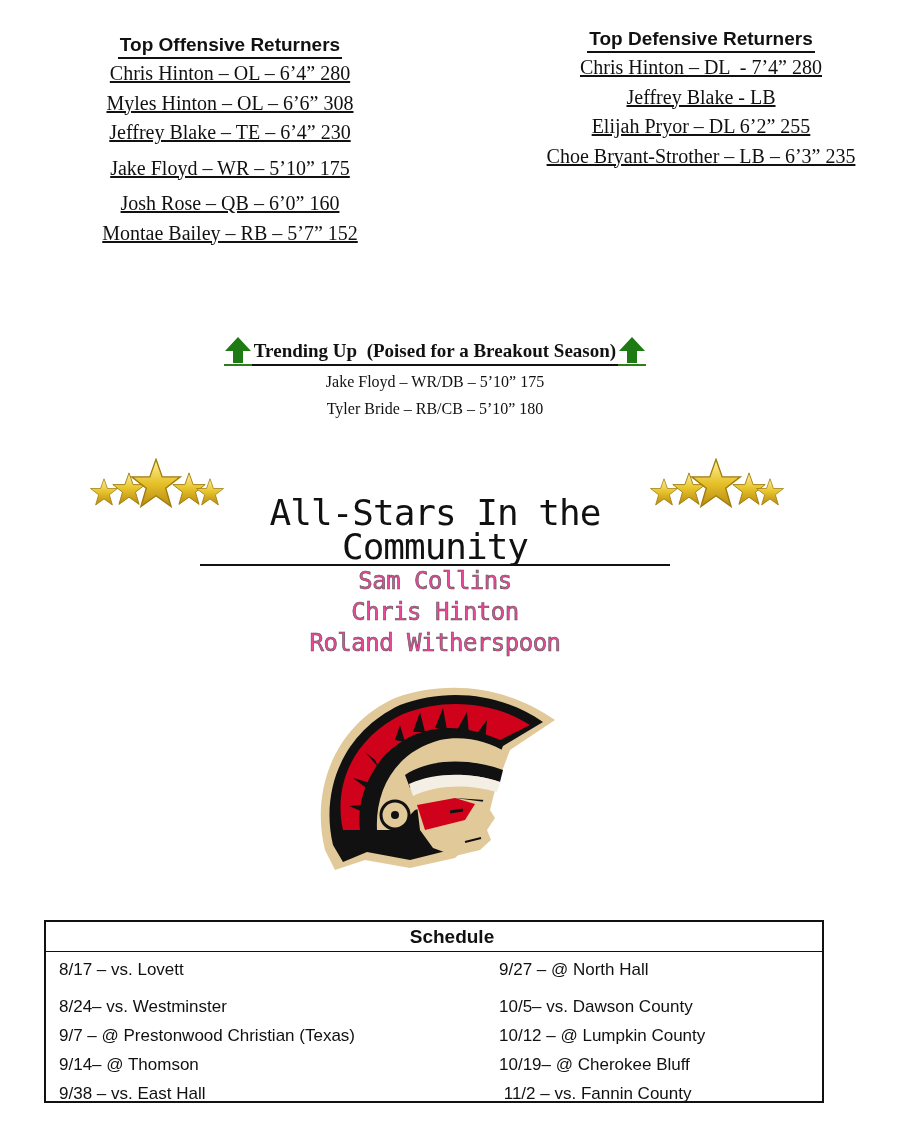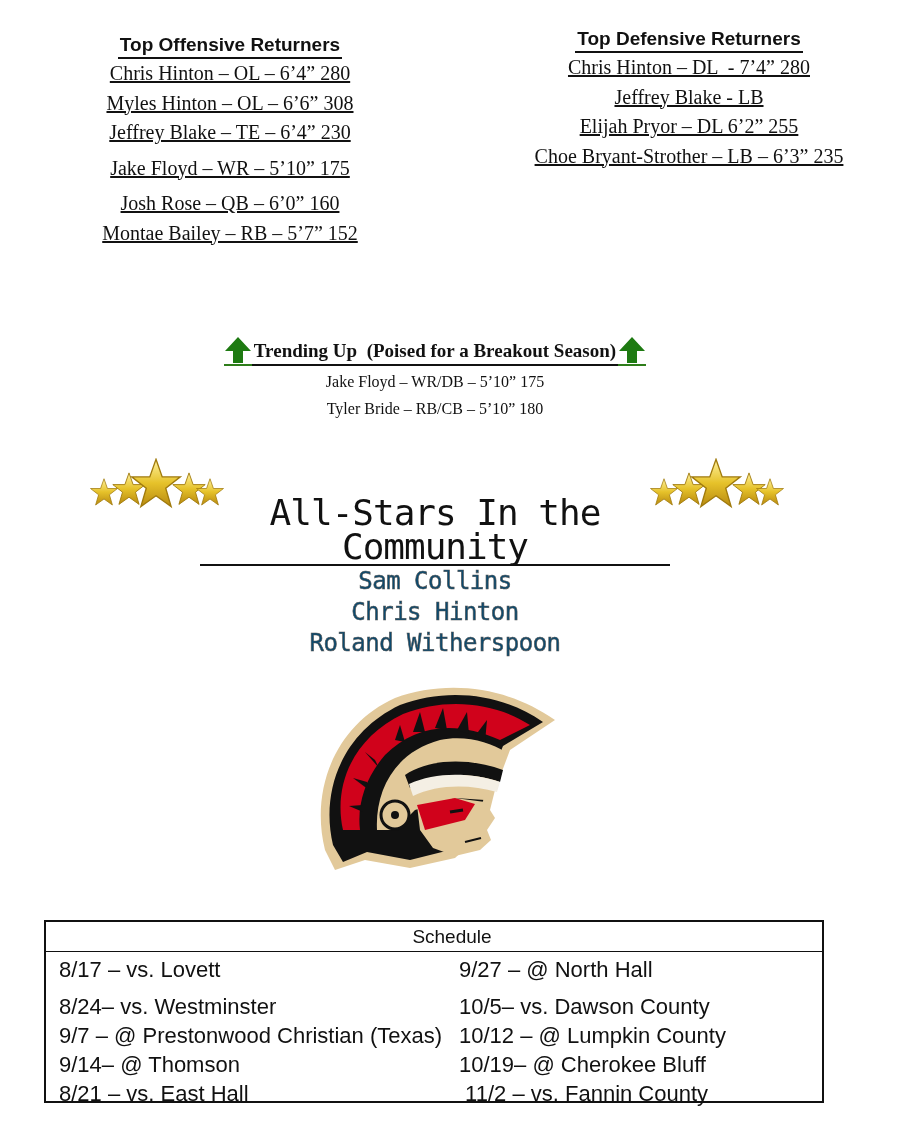--- a/index.html
+++ b/index.html
@@ -6,57 +6,57 @@
     body { width: 900px; height: 1132px; position: relative; overflow: hidden; color: #111; }
 
     .col { position: absolute; text-align: center; text-decoration: underline; }
     .col h2 {
       margin: 0; font-family: "Liberation Sans", sans-serif; font-weight: bold;
       font-size: 19px; display: inline-block; border-bottom: 2px solid #111; line-height: 24px; padding: 0 2px;
     }
     .col .line { font-family: "Liberation Serif", serif; font-size: 20px; line-height: 29.5px; white-space: pre; }
 
     #offense { left: 60px; width: 340px; top: 33px; }
-    #defense { left: 500px; width: 378px; top: 27px; }
+    #defense { left: 512px; width: 378px; top: 27px; }
 
     #trending { position: absolute; left: 150px; width: 570px; top: 336px; text-align: center; }
     .trend-head { display: inline-flex; align-items: flex-end; border-bottom: 2px solid #111; position: relative; }
     .trend-head .arrow { width: 28px; height: 28px; display: inline-block; }
     .trend-head .title { font-family: "Liberation Serif", serif; font-weight: bold; font-size: 19px; line-height: 26px; padding: 0 2px; white-space: pre; }
     .trend-head .green-line { position: absolute; bottom: -2px; height: 2px; background: #2e7d1a; width: 28px; }
     .trend-line { font-family: "Liberation Serif", serif; font-size: 16px; line-height: 27px; white-space: pre; }
 
     .stars { position: absolute; width: 140px; height: 60px; }
     #stars-left { left: 87px; top: 456px; }
     #stars-right { left: 647px; top: 456px; }
 
     #allstars { position: absolute; left: 200px; width: 470px; top: 496px; text-align: center; }
     #allstars h2 {
       margin: 0; display: inline-block; font-family: "DejaVu Sans Mono", monospace; font-weight: normal;
       font-size: 36px; line-height: 34px; border-bottom: 2px solid #111; letter-spacing: -1px;
     }
     #allstars .name {
       font-family: "DejaVu Sans Mono", monospace; font-size: 24px; line-height: 31px;
-      color: #0c4a6e; -webkit-text-stroke: 0.6px #555; letter-spacing: -0.5px;
+      color: #ec4899; -webkit-text-stroke: 0.6px #555; letter-spacing: -0.5px;
     }
 
     #logo { position: absolute; left: 305px; top: 680px; width: 265px; height: 220px; }
 
     #schedule {
       position: absolute; left: 44px; top: 920px; width: 780px; height: 183px;
       border: 2px solid #111; box-sizing: border-box; font-family: "Liberation Sans", sans-serif;
     }
     #schedule .head {
-      height: 29px; border-bottom: 1.5px solid #111; text-align: center; font-weight: normal; font-size: 19px; line-height: 30px; padding-left: 36px;
+      height: 29px; border-bottom: 1.5px solid #111; text-align: center; font-weight: bold; font-size: 19px; line-height: 30px; padding-left: 36px;
     }
     #schedule .body { display: flex; padding-top: 3px; }
     #schedule .sc { flex: 0 0 auto; }
     #schedule .sc.left { width: 400px; padding-left: 13px; }
-    #schedule .sc.right { padding-left: 0px; }
-    #schedule .row { font-size: 22px; line-height: 29px; white-space: pre; }
+    #schedule .sc.right { padding-left: 0px; margin-left: 40px; }
+    #schedule .row { font-size: 17px; line-height: 29px; white-space: pre; }
     #schedule .row.gap { margin-bottom: 8px; }
   </style>
 </head>
 <body>
 
 <div id="offense" class="col">
   <h2>Top Offensive Returners</h2>
   <div class="line">Chris Hinton – OL – 6’4” 280</div>
   <div class="line">Myles Hinton – OL – 6’6” 308</div>
   <div class="line">Jeffrey Blake – TE – 6’4” 230</div>
@@ -154,21 +154,21 @@
 </svg>
 
 <div id="schedule">
   <div class="head">Schedule</div>
   <div class="body">
     <div class="sc left">
       <div class="row gap">8/17 – vs. Lovett</div>
       <div class="row">8/24– vs. Westminster</div>
       <div class="row">9/7 – @ Prestonwood Christian (Texas)</div>
       <div class="row">9/14– @ Thomson</div>
-      <div class="row">8/21 – vs. East Hall</div>
+      <div class="row">9/38 – vs. East Hall</div>
     </div>
     <div class="sc right">
       <div class="row gap">9/27 – @ North Hall</div>
       <div class="row">10/5– vs. Dawson County</div>
       <div class="row">10/12 – @ Lumpkin County</div>
       <div class="row">10/19– @ Cherokee Bluff</div>
       <div class="row"> 11/2 – vs. Fannin County</div>
     </div>
   </div>
 </div>

